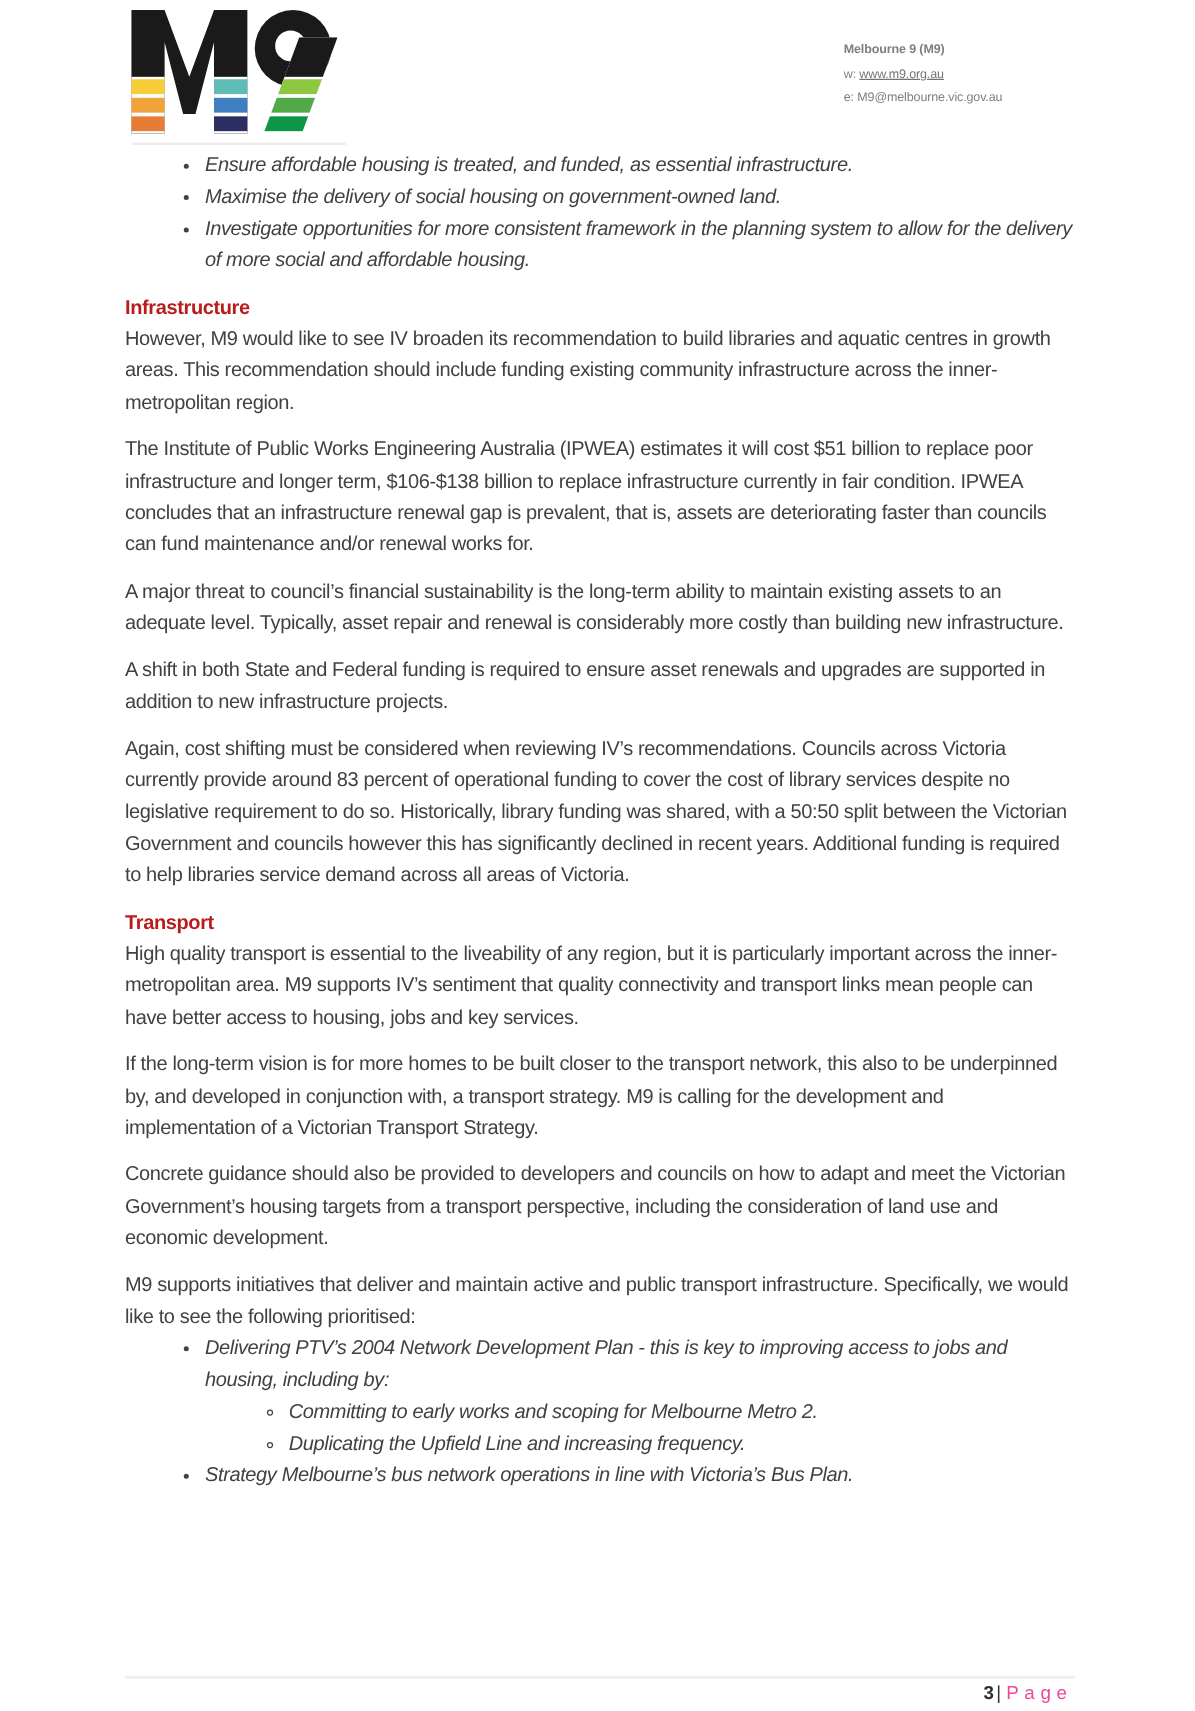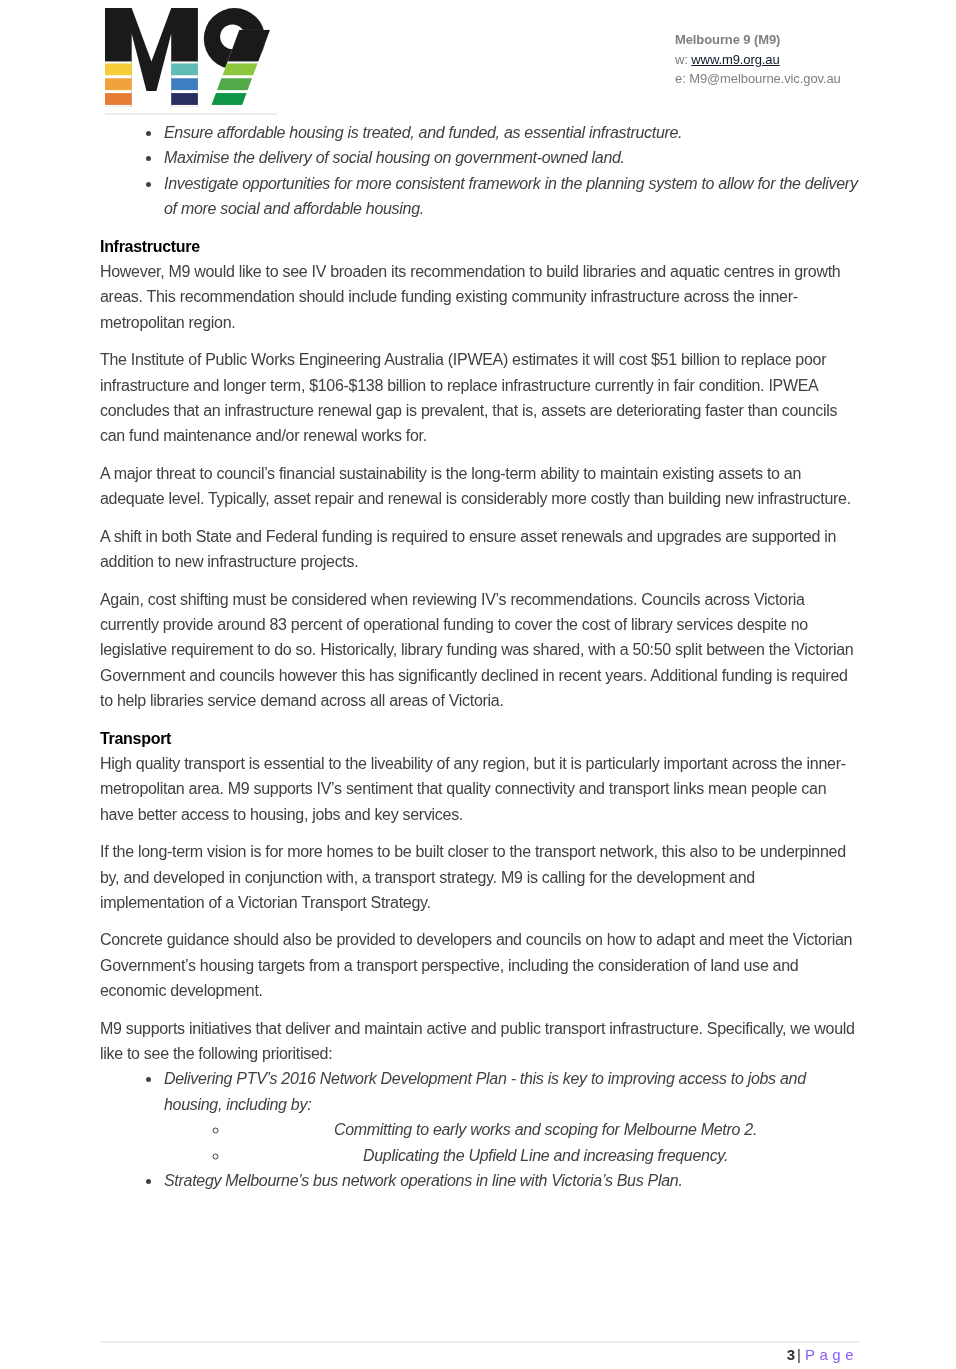--- a/index.html
+++ b/index.html
@@ -11,65 +11,64 @@
     color: #414141;
     overflow: hidden;
   }
 
   
   .logo-wrap { position: absolute; left: 105px; top: 8px; }
   .logo-shadow-bar { width: 172px; height: 2px; background: #ededed; margin-top: 2px; }
 
   .contact {
     position: absolute; left: 675px; top: 30px;
-    font-size: 13px; line-height: 19.5px;
+    font-size: 10px; line-height: 19.5px;
     color: #7f7f7f;
     letter-spacing: -0.1px;
   }
   .contact .name { font-weight: bold; }
-  .contact .link { text-decoration: underline; color: #0f172a; cursor: pointer; }
+  .contact .link { text-decoration: underline; color: #737373; cursor: pointer; }
 
   
   .content {
     position: absolute; left: 100px; top: 120px; width: 760px;
     font-size: 16px; line-height: 25.4px; letter-spacing: -0.3px;
   }
   .content p { margin: 0 0 12px 0; }
   .content p.no-gap { margin-bottom: 0; }
   h3.sec-heading {
     font-size: 16px; line-height: 25.4px;
-    margin: 0; font-weight: bold; color: #000000;
+    margin: 0; font-weight: bold; color: #b91c1c;
   }
   ul.bullets {
     list-style: disc;
     margin: 0 0 12px 0;
     padding-left: 62px;
   }
   ul.bullets.tight { margin-bottom: 0; }
   ul.bullets li { padding-left: 2px; font-style: italic; }
   ul.sub {
     list-style: circle;
     margin: 0;
     padding-left: 65px;
-    text-align: center;
   }
   ul.sub li { padding-left: 2px; }
 
   
   .footer-rule {
     position: absolute; left: 100px; right: 96px; top: 1341px;
     height: 2px; background: #ededed;
   }
   .footer-text {
     position: absolute; right: 98px; top: 1346px;
     font-size: 15px;
   }
   .footer-text .pg-num { color: #2e2e2e; font-weight: bold; }
   .footer-text .pg-sep { color: #2e2e2e; margin: 0 4px 0 2px; font-weight: normal; }
-  .footer-text .pg-label { color: #8b5cf6; letter-spacing: 4.5px; }
+  .footer-text .pg-label { color: #ec4899; letter-spacing: 4.5px; }
 </style>
 </head>
 <body>
 
 <div class="logo-wrap">
   <svg width="168" height="99" viewBox="0 0 170 100">
 
     <path d="M0,100 L0,0 L27,0 L47,54 L67,0 L94,0 L94,100 L67,100 L67,26 L52,84 L42,84 L27,26 L27,100 Z" fill="#1a1a1a"></path>
 
     <rect x="0" y="54" width="27" height="46" fill="#ffffff"></rect>
@@ -125,21 +124,21 @@
   <p>Again, cost shifting must be considered when reviewing IV’s recommendations. Councils across Victoria currently provide around 83 percent of operational funding to cover the cost of library services despite no legislative requirement to do so. Historically, library funding was shared, with a 50:50 split between the Victorian Government and councils however this has significantly declined in recent years. Additional funding is required to help libraries service demand across all areas of Victoria.</p>
 
   <h3 class="sec-heading">Transport</h3>
   <p>High quality transport is essential to the liveability of any region, but it is particularly important across the inner-metropolitan area. M9 supports IV’s sentiment that quality connectivity and transport links mean people can have better access to housing, jobs and key services.</p>
   <p>If the long-term vision is for more homes to be built closer to the transport network, this also to be underpinned by, and developed in conjunction with, a transport strategy. M9 is calling for the development and implementation of a Victorian Transport Strategy.</p>
   <p>Concrete guidance should also be provided to developers and councils on how to adapt and meet the Victorian Government’s housing targets from a transport perspective, including the consideration of land use and economic development.</p>
   <p class="no-gap">M9 supports initiatives that deliver and maintain active and public transport infrastructure. Specifically, we would like to see the following prioritised:</p>
 
   <ul class="bullets tight">
     <li>
-      <span>Delivering PTV’s 2016 Network Development Plan - this is key to improving access to jobs and housing, including by:</span>
+      <span>Delivering PTV’s 2004 Network Development Plan - this is key to improving access to jobs and housing, including by:</span>
       <ul class="sub">
         <li>Committing to early works and scoping for Melbourne Metro 2.</li>
         <li>Duplicating the Upfield Line and increasing frequency.</li>
       </ul>
     </li>
     <li>Strategy Melbourne’s bus network operations in line with Victoria’s Bus Plan.</li>
   </ul>
 
 </div>
 

